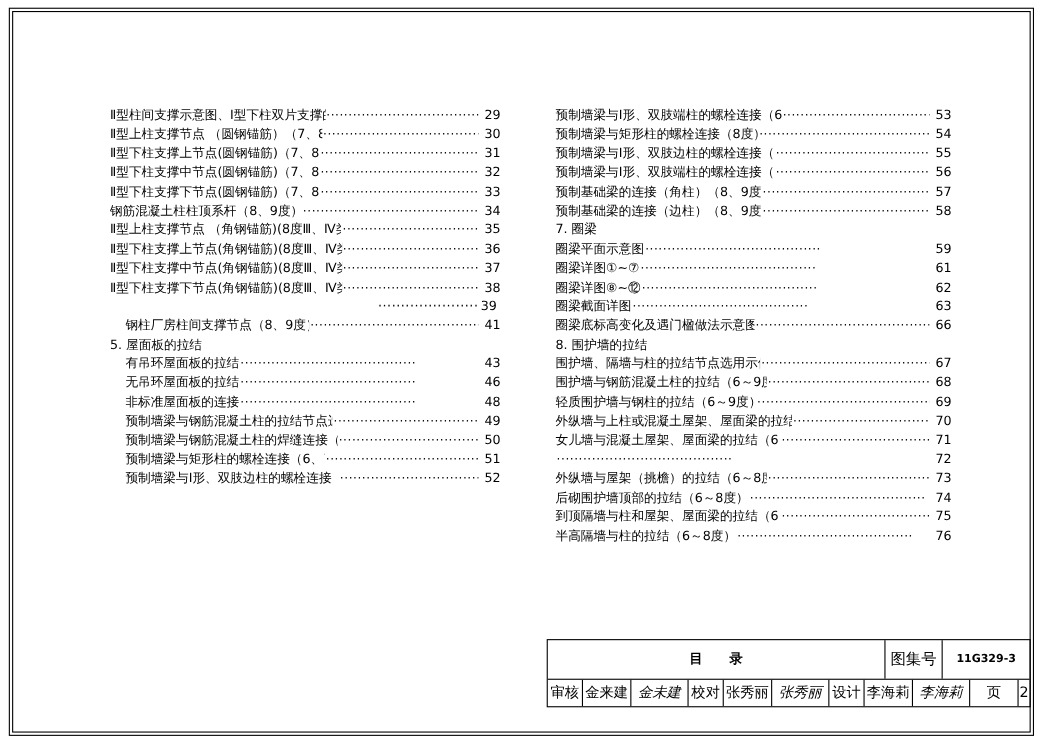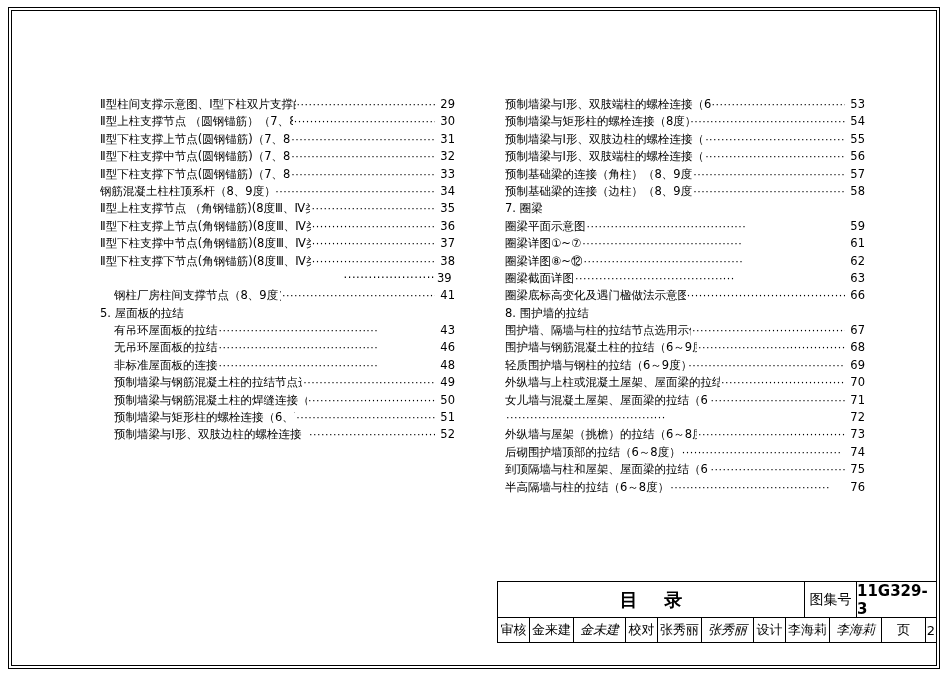--- a/index.html
+++ b/index.html
@@ -117,21 +117,21 @@
     height: 36px;
     box-sizing: border-box;
     border-bottom: 1.2px solid #000;
     display: flex;
   }
   .tb-title {
     flex: 0 0 307px;
     display: flex;
     align-items: center;
     justify-content: center;
-    font-size: 18px;
+    font-size: 12px;
     font-weight: bold;
     letter-spacing: 10px;
     text-indent: 10px;
     font-family: "DejaVu Sans", "Liberation Sans", sans-serif;
     border-right: 1.2px solid #000;
     box-sizing: border-box;
     text-align: center;
   }
   .tb-atlaslabel {
     flex: 0 0 52px;
@@ -140,21 +140,21 @@
     justify-content: center;
     font-size: 14px;
     border-right: 1.2px solid #000;
     box-sizing: border-box;
   }
   .tb-atlasno {
     flex: 1 1 auto;
     display: flex;
     align-items: center;
     justify-content: center;
-    font-size: 15px;
+    font-size: 10px;
     font-weight: bold;
   }
   .tb-row2 {
     position: absolute;
     left: 0; top: 36px;
     width: 100%;
     height: 24px;
     display: flex;
     box-sizing: border-box;
   }

